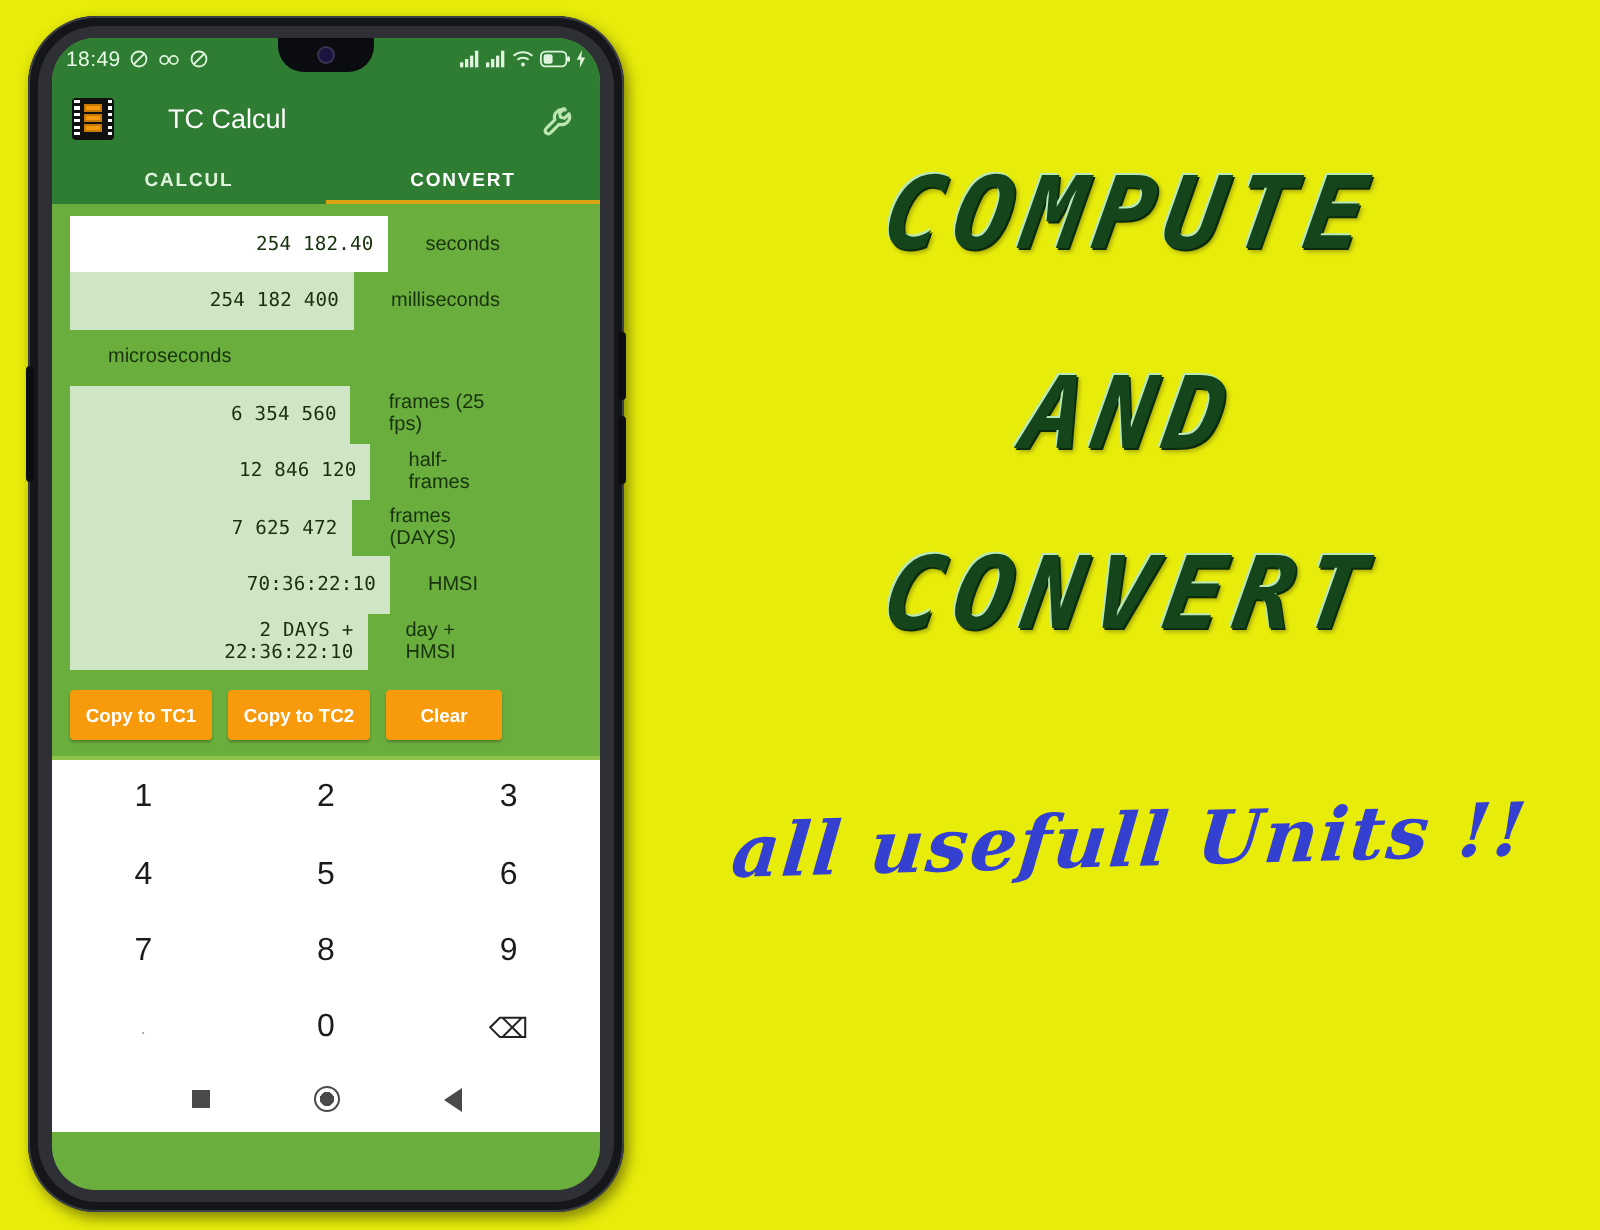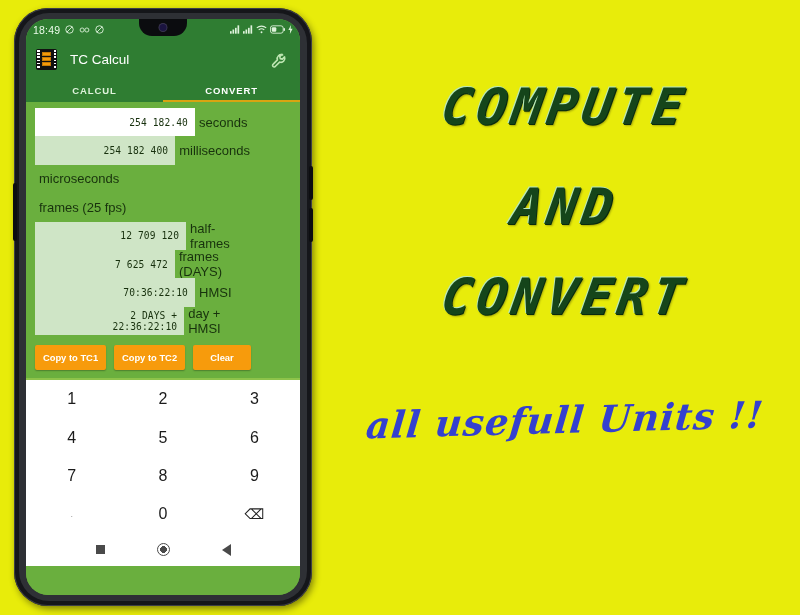--- a/index.html
+++ b/index.html
@@ -98,21 +98,21 @@
   }
   #app-icon::before { left: 1px; }
   #app-icon::after  { right: 1px; }
   .film-cell {
     width: 9px; height: 4.2px;
     background: #f59a0a;
     border: .5px solid #c47a05;
   }
   #app-title {
     color: #fff; font-size: 13.5px;
-    margin-left: 13px; font-weight: 400;
+    margin-left: 27px; font-weight: 400;
   }
   #settings-wrench {
     margin-left: auto; color: #bde6b2;
     display: flex; align-items: center;
   }
 
   
   #tab-bar {
     height: 24px;
     background: #2f7d32;
@@ -160,22 +160,22 @@
     font-size: 9.6px;
     color: #17300d;
     letter-spacing: .1px;
     height: 100%;
     display: flex; align-items: center; justify-content: flex-end;
     background: #cfe5c6;
     padding-left: 40px;
   }
   .result-row:first-child .result-value { background: #ffffff; }
   .result-label {
-    padding-left: 4px;
-    font-size: 13px;
+    padding-left: 19px;
+    font-size: 10px;
     color: #18320d;
   }
 
   
   #action-buttons {
     display: flex;
     gap: 8px;
     padding: 10px 9px 8px 9px;
   }
   .action-btn {
@@ -377,24 +377,25 @@
           <div class="result-label">seconds</div>
         </div>
         <div class="result-row">
           <div class="result-value">254 182 400</div>
           <div class="result-label">milliseconds</div>
         </div>
         <div class="result-row">
           <div class="result-label">microseconds</div>
         </div>
         <div class="result-row">
+          <div class="result-value">6 354 560</div>
           <div class="result-label">frames (25 fps)</div>
         </div>
         <div class="result-row">
-          <div class="result-value">12 709 120</div>
+          <div class="result-value">12 846 120</div>
           <div class="result-label">half-frames</div>
         </div>
         <div class="result-row">
           <div class="result-value">7 625 472</div>
           <div class="result-label">frames (DAYS)</div>
         </div>
         <div class="result-row">
           <div class="result-value">70:36:22:10</div>
           <div class="result-label">HMSI</div>
         </div>

